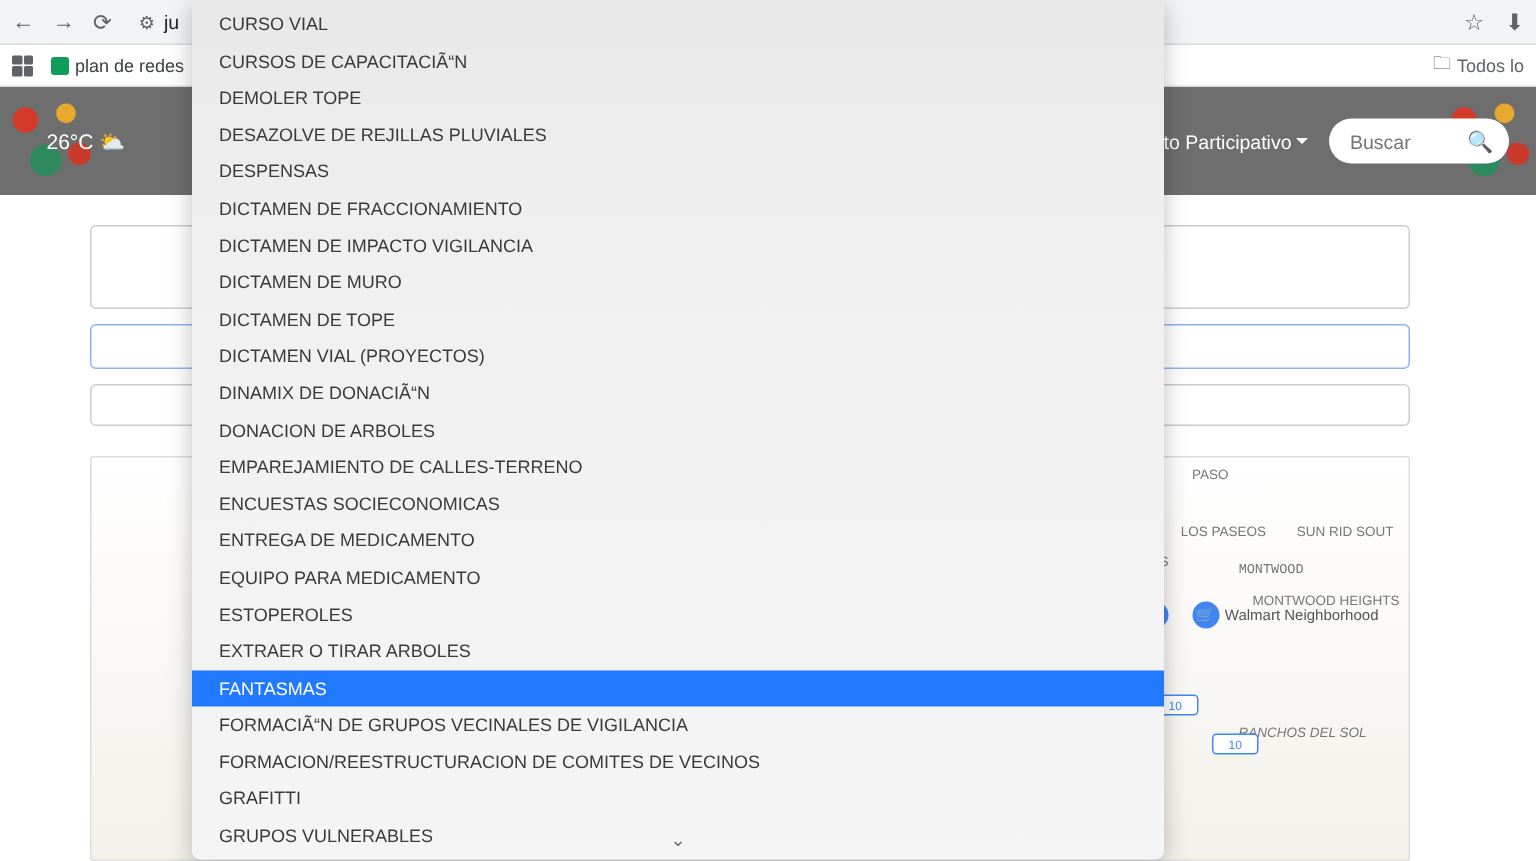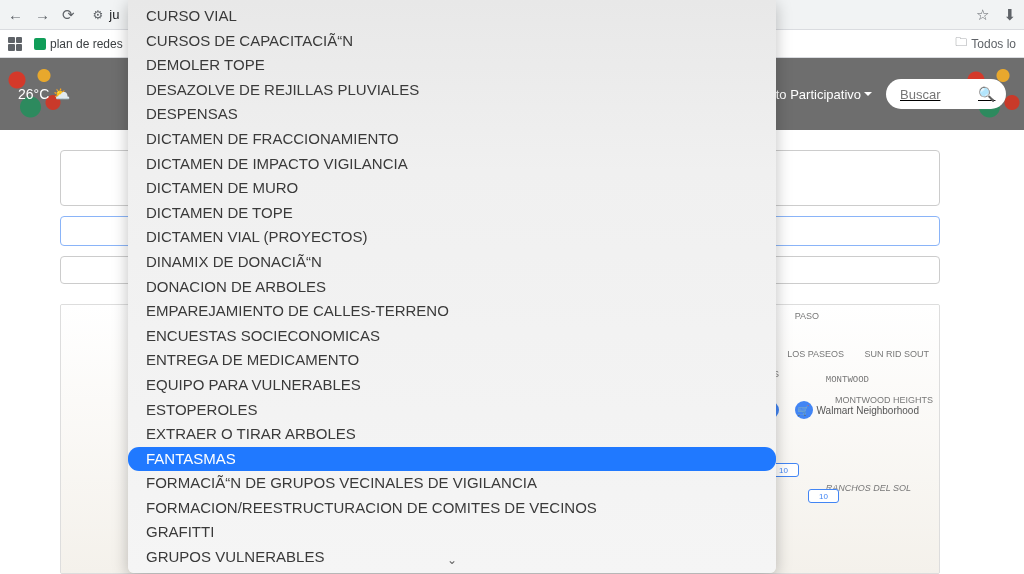--- a/index.html
+++ b/index.html
@@ -24,27 +24,27 @@
     
     .site-header { height: 72px; background: #6e6e6e; position: relative; overflow: hidden; display: flex; align-items: center; padding: 0 16px; gap: 14px; }
     .flower-deco { position: absolute; width: 90px; height: 90px; background:
       radial-gradient(circle at 30% 30%, #d4392a 8px, transparent 9px),
       radial-gradient(circle at 60% 25%, #e8a82d 6px, transparent 7px),
       radial-gradient(circle at 45% 60%, #2d8a5e 10px, transparent 11px),
       radial-gradient(circle at 70% 55%, #c93a2a 7px, transparent 8px);
     }
     .flower-left { left: -10px; top: -5px; }
     .flower-right { right: -15px; top: -5px; }
-    .weather { color: #fff; font-size: 14px; font-weight: 500; z-index: 1; margin-left: 2px; }
+    .weather { color: #fff; font-size: 14px; font-weight: 500; z-index: 1; margin-left: 15px; }
     .logo-badge { width: 36px; height: 44px; background: #c09830; border-radius: 4px; z-index: 1; margin-left: 55px; }
     .logo-text { color: #fff; font-size: 14px; z-index: 1; }
     .spacer { flex: 1; }
     .nav-link { color: #fff; font-size: 13px; z-index: 1; display: flex; align-items: center; gap: 3px; cursor: pointer; }
     .caret { width: 0; height: 0; border-left: 4px solid transparent; border-right: 4px solid transparent; border-top: 4px solid #fff; }
-    .search-pill { background: #fff; border-radius: 18px; height: 30px; display: flex; align-items: center; padding: 0 10px 0 14px; gap: 8px; z-index: 1; width: 120px; margin-right: 2px; text-decoration: underline;}
+    .search-pill { background: #fff; border-radius: 18px; height: 30px; display: flex; align-items: center; padding: 0 10px 0 14px; gap: 8px; z-index: 1; width: 120px; margin-right: 2px;}
     .search-pill input { border: none; outline: none; font-size: 13px; width: 70px; color: #555; }
     .search-pill .sicon { color: #888; font-size: 14px; }
 
     
     .content { position: relative; padding: 20px 60px; background: #fff; height: calc(100% - 130px); }
     .form-box { border: 1px solid #ccc; border-radius: 4px; height: 56px; width: 880px; margin-bottom: 10px; }
     .form-input-blue { border: 1px solid #8ab4f8; border-radius: 4px; height: 30px; width: 880px; margin-bottom: 10px; background: #fff; }
     .form-box-sm { border: 1px solid #ccc; border-radius: 4px; height: 28px; width: 880px; margin-bottom: 20px; }
     .map-box { border: 1px solid #ddd; border-radius: 2px; width: 880px; height: 270px; position: relative; background: #eef3e9; overflow: hidden; }
     .map-bg { position:absolute; inset:0; background:
@@ -54,22 +54,22 @@
     }
     .map-label { position: absolute; font-size: 9px; color: #777; white-space: nowrap; }
     .poi { position: absolute; display: flex; align-items: center; gap: 4px; }
     .poi-dot { width: 18px; height: 18px; border-radius: 50%; background: #4285f4; display: flex; align-items: center; justify-content: center; color: #fff; font-size: 10px; }
     .poi-text { font-size: 10px; color: #555; }
     .route-shield { position: absolute; width: 31px; height: 14px; background: #fff; border: 1px solid #4285f4; border-radius: 3px; font-size: 8px; color: #4285f4; display: flex; align-items: center; justify-content: center; }
 
     
     .dropdown { position: absolute; left: 128px; top: 0; width: 648px; height: 573px; background: linear-gradient(#e8e8e8, #f0f0f0 30%, #f5f5f5); box-shadow: 0 4px 16px rgba(0,0,0,0.25); overflow: hidden; z-index: 100; border-radius: 0 0 6px 6px; }
     .dd-list { padding: 4px 0; }
-    .dd-item { padding: 2px 18px; font-size: 15px; color: #3a3a3a; cursor: pointer; line-height: 20.6px; white-space: nowrap; overflow: hidden; text-overflow: ellipsis;}
-    .dd-item.selected { background: #2079ff; color: #fff; border-radius: 11px; }
+    .dd-item { padding: 2px 18px; font-size: 12px; color: #3a3a3a; cursor: pointer; line-height: 20.6px; white-space: nowrap; overflow: hidden; text-overflow: ellipsis;}
+    .dd-item.selected { background: #2079ff; color: #fff; }
     .dd-chevron { position: absolute; bottom: 6px; left: 50%; transform: translateX(-50%); color: #666; font-size: 12px; }
   </style>
 </head>
 <body>
 
 <div class="browser-bar">
   <div class="nav-icons">
     <span>←</span>
     <span>→</span>
     <span>⟳</span>
@@ -161,21 +161,21 @@
       <div class="dd-item">DICTAMEN DE FRACCIONAMIENTO</div>
       <div class="dd-item">DICTAMEN DE IMPACTO VIGILANCIA</div>
       <div class="dd-item">DICTAMEN DE MURO</div>
       <div class="dd-item">DICTAMEN DE TOPE</div>
       <div class="dd-item">DICTAMEN VIAL (PROYECTOS)</div>
       <div class="dd-item">DINAMIX DE DONACIÃ“N</div>
       <div class="dd-item">DONACION DE ARBOLES</div>
       <div class="dd-item">EMPAREJAMIENTO DE CALLES-TERRENO</div>
       <div class="dd-item">ENCUESTAS SOCIECONOMICAS</div>
       <div class="dd-item">ENTREGA DE MEDICAMENTO</div>
-      <div class="dd-item">EQUIPO PARA VULNERABLES</div>
+      <div class="dd-item">EQUIPO PARA MEDICAMENTO</div>
       <div class="dd-item">ESTOPEROLES</div>
       <div class="dd-item">EXTRAER O TIRAR ARBOLES</div>
       <div class="dd-item selected">FANTASMAS</div>
       <div class="dd-item">FORMACIÃ“N DE GRUPOS VECINALES DE VIGILANCIA</div>
       <div class="dd-item">FORMACION/REESTRUCTURACION DE COMITES DE VECINOS</div>
       <div class="dd-item">GRAFITTI</div>
       <div class="dd-item">GRUPOS VULNERABLES</div>
       <div class="dd-item">HIDRATACION PARA EVENTOS DEPORTIVOS</div>
     </div>
   <div class="dd-chevron">⌄</div>

